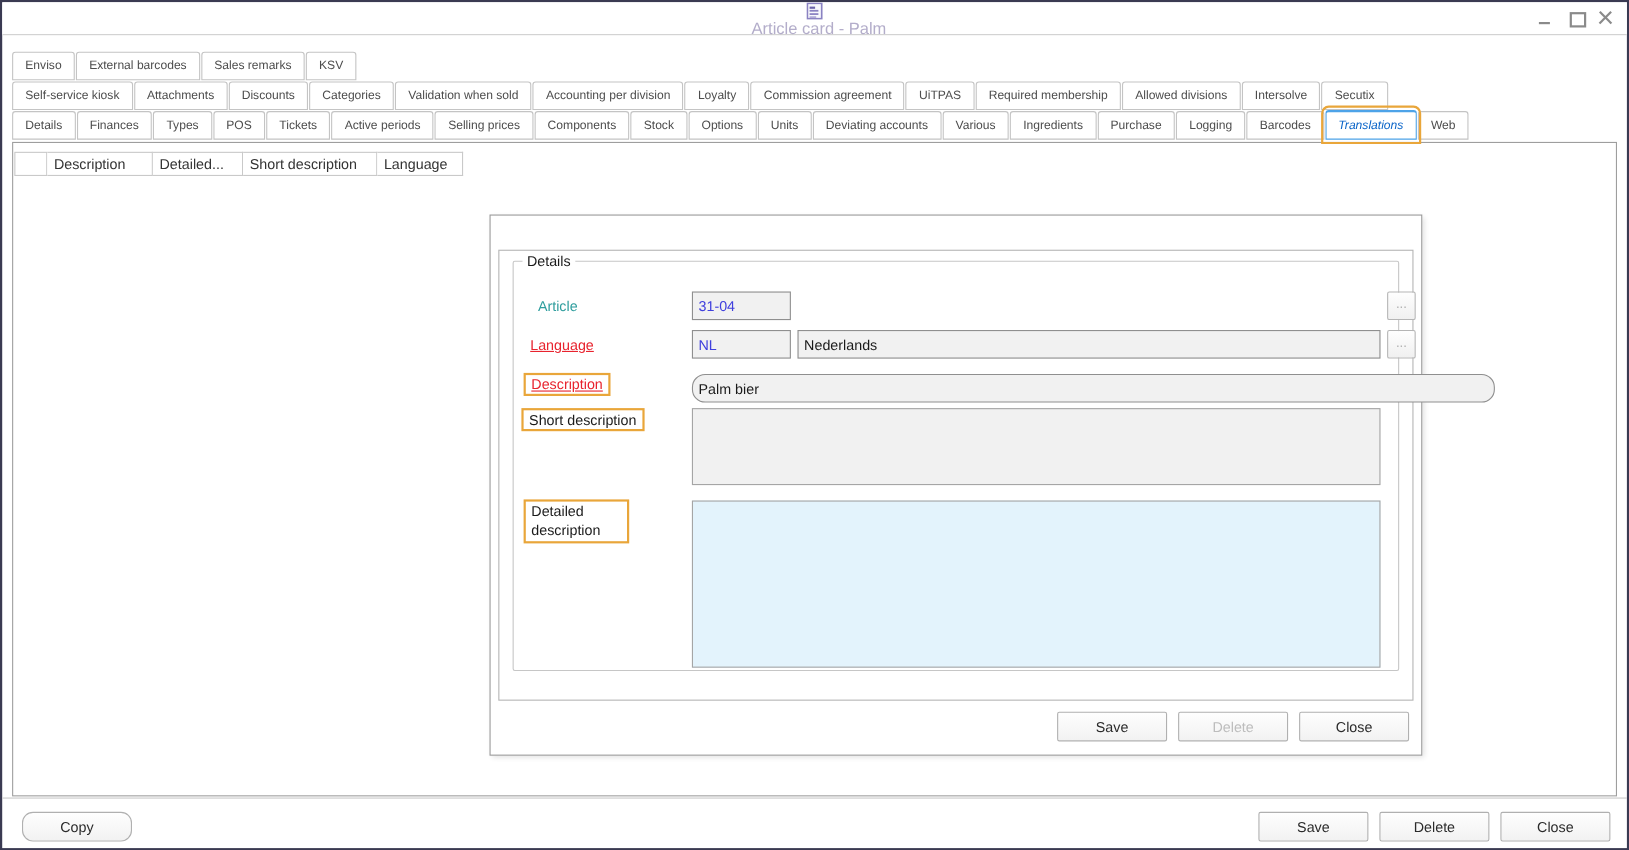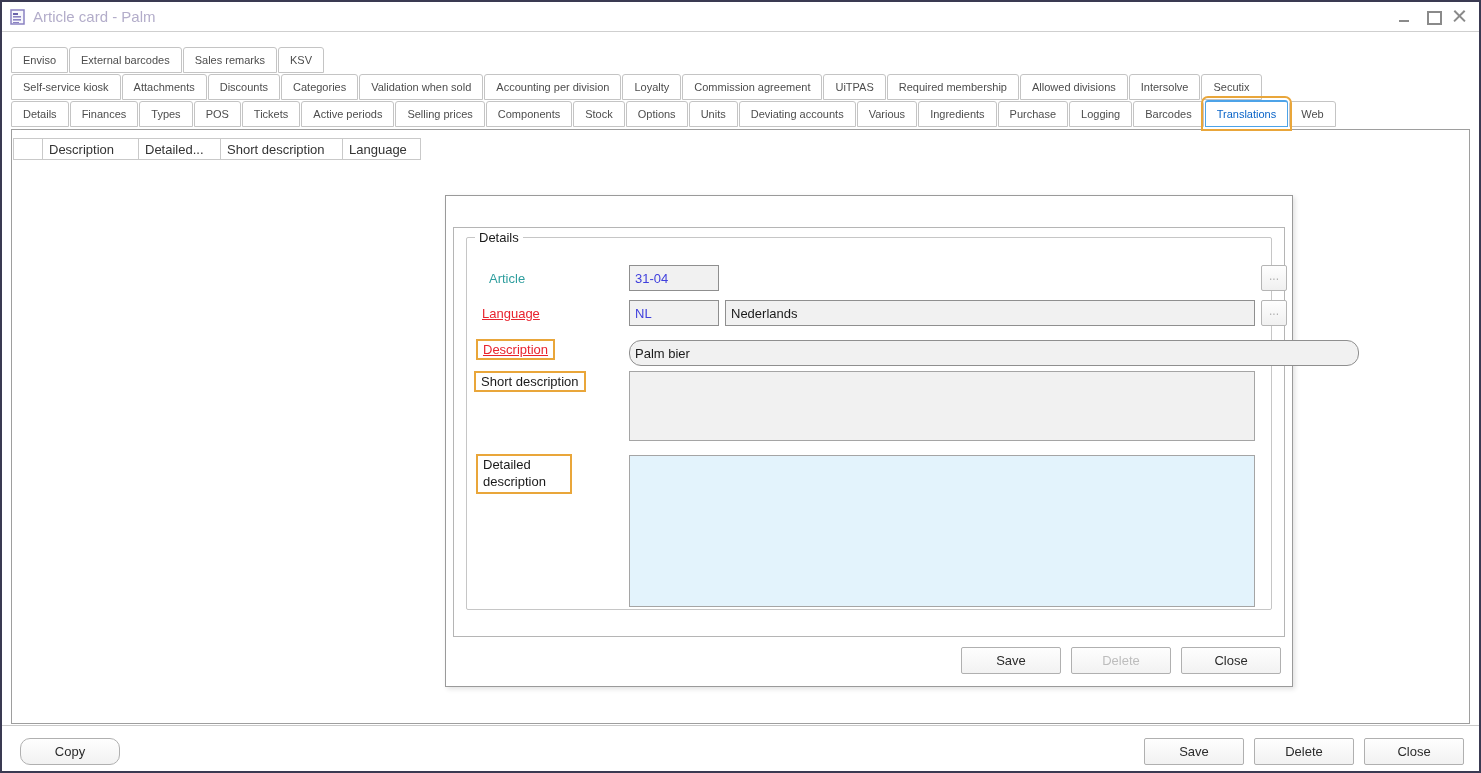--- a/index.html
+++ b/index.html
@@ -14,20 +14,21 @@
     overflow: hidden;
   }
 
   
   .titlebar {
     position: absolute; left:0; right:0; top:0; height:30px;
     display:flex; align-items:center;
     background:#ffffff;
     border-bottom:1px solid #cfcfcf;
     padding-left:8px;
+    flex-direction:column;
   }
   .titlebar .doc-icon { margin-right:7px; flex:0 0 auto; }
   .titlebar .title-text { font-size:15px; color:#b3adca; white-space:nowrap; }
   .win-controls { position:absolute; right:10px; top:0; height:100%; display:flex; align-items:center; gap:12px; }
   .wc { width:16px; height:16px; position:relative; cursor:default; }
   .wc-min::after { content:""; position:absolute; left:2px; right:4px; bottom:3px; height:2px; background:#8a8a8a; }
   .wc-max::after { content:""; position:absolute; left:2px; top:2px; width:11px; height:10px; border:2px solid #8a8a8a; }
   .wc-close::before, .wc-close::after {
     content:""; position:absolute; left:-1px; top:6px; width:15px; height:2.4px; background:#8a8a8a;
   }
@@ -44,21 +45,21 @@
     border:1px solid #c4c4c4;
     border-radius:3px 3px 0 0;
     font-size:11px; color:#4d4d4d; white-space:nowrap; cursor:default;
   }
   .tab.active {
     color: var(--active-tab, #0a64c8);
     border-color: #4da3e8;
     border-top-width:2px;
     height:27px;
     background:#ffffff;
-    position:relative; z-index:3;
+    position:relative; z-index:3;font-style:italic;
   }
   .tab.annotated { outline:2px solid var(--annotation, #e9a63a); outline-offset:2px; }
 
   
   .content-panel {
     position:absolute; left:9px; right:9px; top:127px; height:595px;
     background:#ffffff; border:1px solid #9e9e9e;
   }
   .grid-header { position:absolute; left:1px; top:8px; height:22px; display:flex; }
   .grid-header .col {

